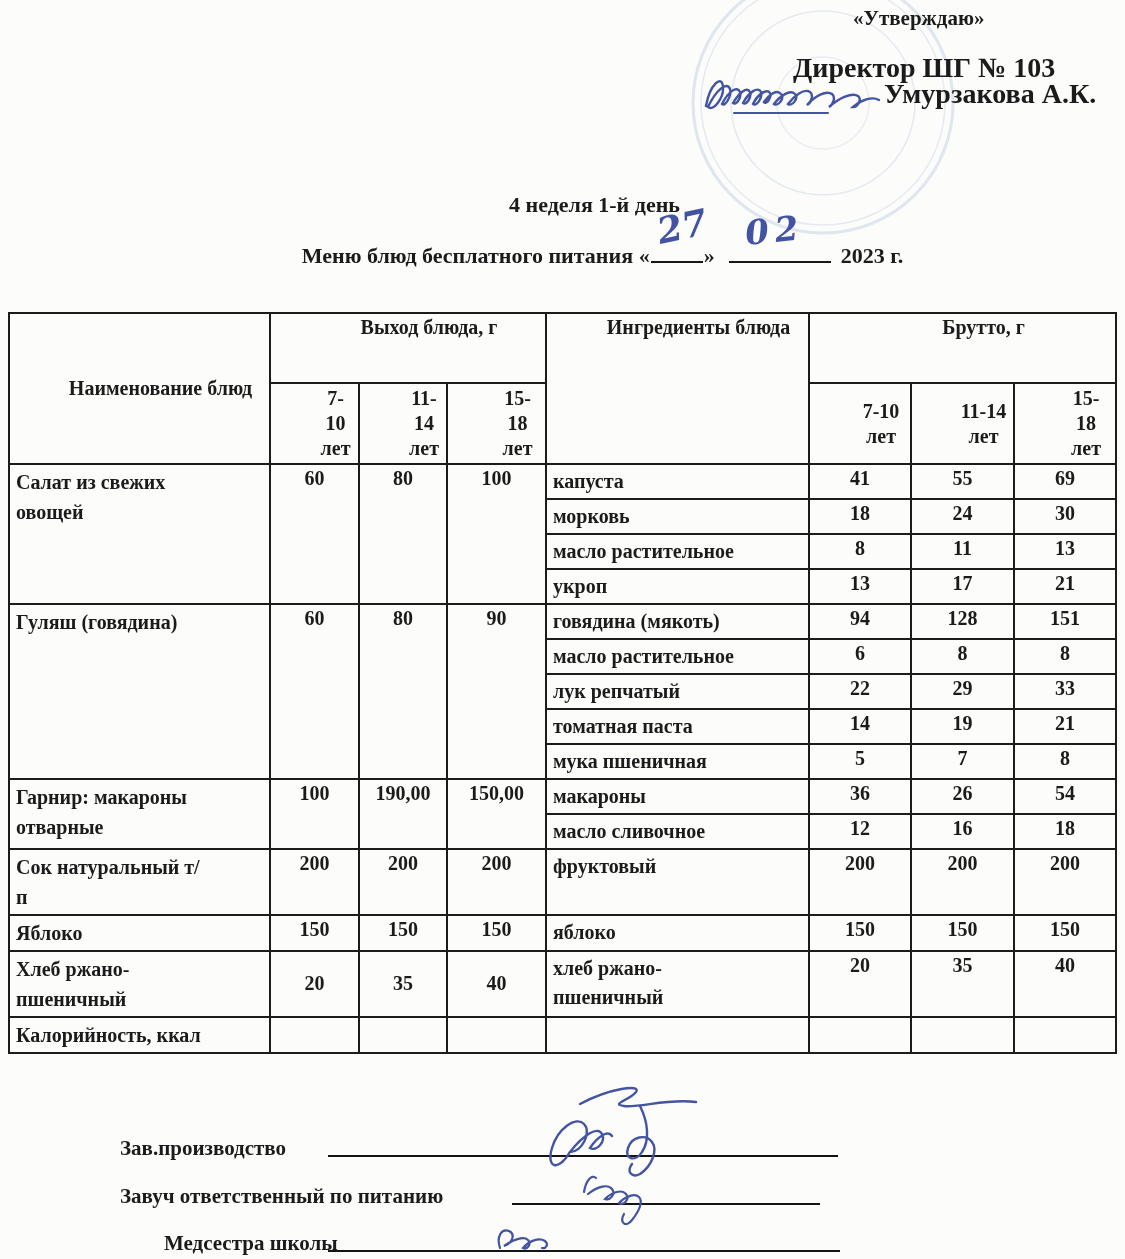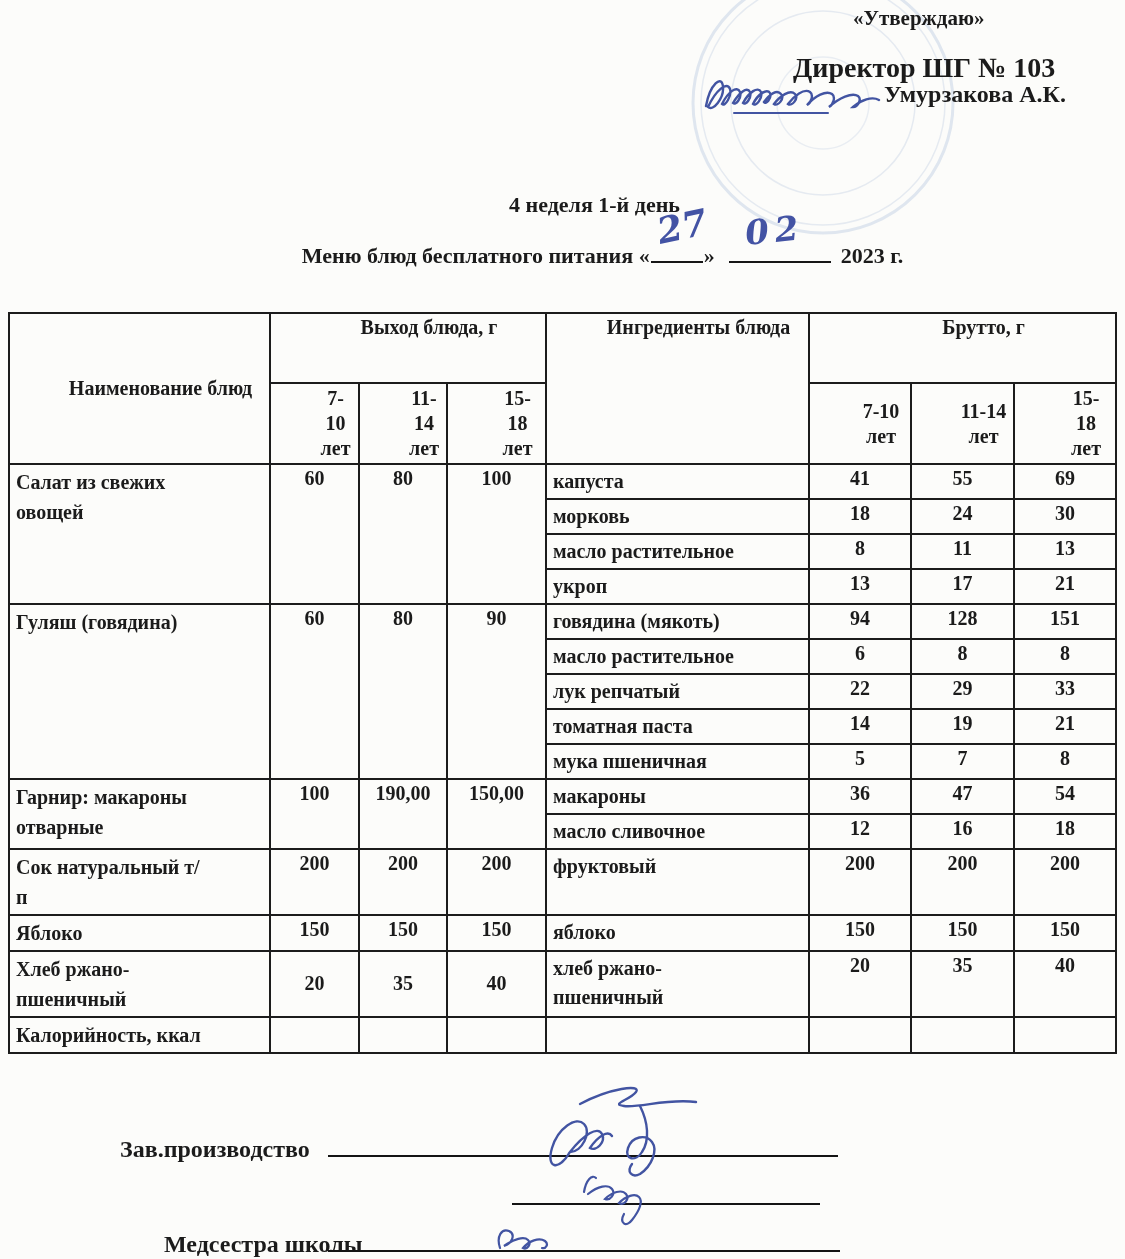--- a/index.html
+++ b/index.html
@@ -12,21 +12,21 @@
     color:#1b1b1b;
     overflow:hidden;
   }
   
   .stamp { position:absolute; left:655px; top:0; pointer-events:none; }
   
   .approve-label { position:absolute; left:853px; top:6px; font-size:21px; font-weight:bold; }
   .director-title { position:absolute; left:793px; top:52px; font-size:28px; font-weight:bold; }
   .director-row { position:absolute; left:700px; top:68px; width:410px; }
   .director-row svg { vertical-align:middle; }
-  .director-name { font-size:24px; font-weight:bold; margin-left:-8px; vertical-align:middle; }
+  .director-name { font-size:28px; font-weight:bold; margin-left:-8px; vertical-align:middle; }
   
   .week-title {
     position:absolute; left:0; right:0; top:192px;
     text-align:center; font-size:22px; font-weight:bold;
     transform:translateX(32px);
   }
   .menu-line {
     position:absolute; left:0; right:0; top:237px;
     text-align:center; font-size:22px; font-weight:bold;
     transform:translateX(40px);
@@ -66,21 +66,21 @@
   th.age-h  { vertical-align:middle; line-height:1.25; }
   td.dish, td.ing { text-align:left; padding-left:9px; vertical-align:top; }
   td.num { text-align:center; vertical-align:top; padding-top:3px; }
   td.num.va-mid { vertical-align:middle; padding-top:0; }
   td.dish .inner, td.ing .inner { display:inline-block; max-width:192px; line-height:1.45; }
   tr.r { height:31px; }
   tr.r-bread { height:55px; }
   tr.r-cal { height:27px; }
   td.dish .inner { line-height:1.5; }
   
-  .sig-row { position:absolute; font-size:24px; font-weight:bold; }
+  .sig-row { position:absolute; font-size:21px; font-weight:bold; }
   .sig-line { position:absolute; height:0; border-bottom:2.5px solid #141414; }
   .sig-svg { position:absolute; pointer-events:none; }
   .ink { stroke:#4254a2; fill:none; stroke-linecap:round; }
 </style>
 </head>
 <body>
 
 <div class="page">
 
   <svg class="stamp" width="345" height="250" viewBox="0 0 345 250">
@@ -196,21 +196,21 @@
       <td class="num">8</td>
     </tr>
 
     <tr class="r">
       <td class="dish" rowspan="2"><span class="inner">Гарнир: макароны отварные</span></td>
       <td class="num" rowspan="2">100</td>
       <td class="num" rowspan="2">190,00</td>
       <td class="num" rowspan="2">150,00</td>
       <td class="ing"><span class="inner">макароны</span></td>
       <td class="num">36</td>
-      <td class="num">47</td>
+      <td class="num">26</td>
       <td class="num">54</td>
     </tr>
     <tr class="r">
       <td class="ing"><span class="inner">масло сливочное</span></td>
       <td class="num">12</td>
       <td class="num">16</td>
       <td class="num">18</td>
     </tr>
 
     <tr class="r">
@@ -255,20 +255,21 @@
       <td class="num"></td>
       <td class="num"></td>
       <td class="num"></td>
     </tr>
   </tbody>
     </table>
 
   <div class="sig-row" style="left:120px; top:1136px;">Зав.производство</div>
   <div class="sig-line" style="left:328px; top:1155px; width:510px;"></div>
 
+  <div class="sig-row" style="left:120px; top:1184px;">Завуч ответственный по питанию</div>
   <div class="sig-line" style="left:512px; top:1203px; width:308px;"></div>
 
   <div class="sig-row" style="left:120px; top:1231px;margin-left:44px;">Медсестра школы</div>
   <div class="sig-line" style="left:328px; top:1250px; width:512px;"></div>
 
   <svg class="sig-svg" style="left:540px; top:1082px;" width="165" height="100" viewBox="0 0 165 100">
     <path class="ink" stroke-width="2.4" d="M40 22 C70 6 102 2 96 10 C90 18 70 22 84 24 C100 26 128 16 156 20"></path>
     <path class="ink" stroke-width="2.4" d="M30 70 C18 90 6 86 12 66 C18 46 36 34 44 42 C52 50 42 70 30 70 C44 52 58 44 62 52 C66 60 56 70 50 66 C58 54 68 48 72 54"></path>
     <path class="ink" stroke-width="2.4" d="M100 24 C108 40 110 58 102 70 C96 80 84 78 88 66 C92 54 106 52 112 60 C118 68 112 84 100 92 C92 96 86 90 92 82"></path>
   </svg>

